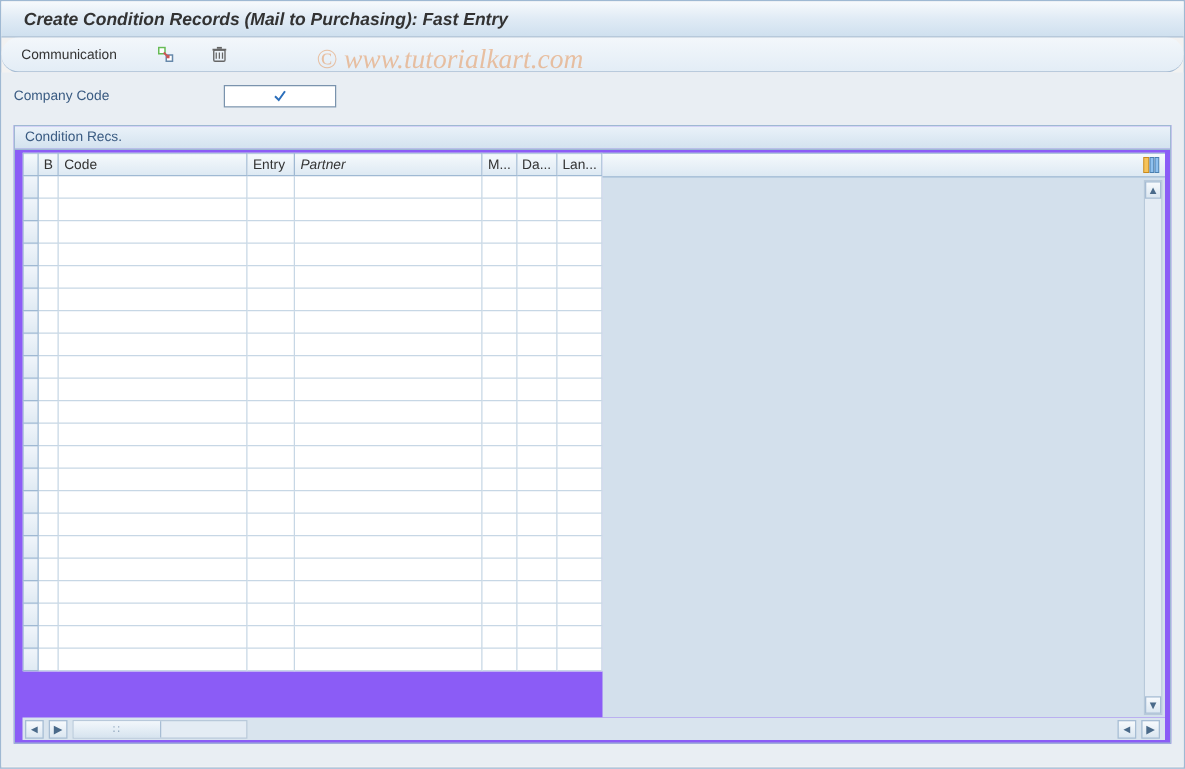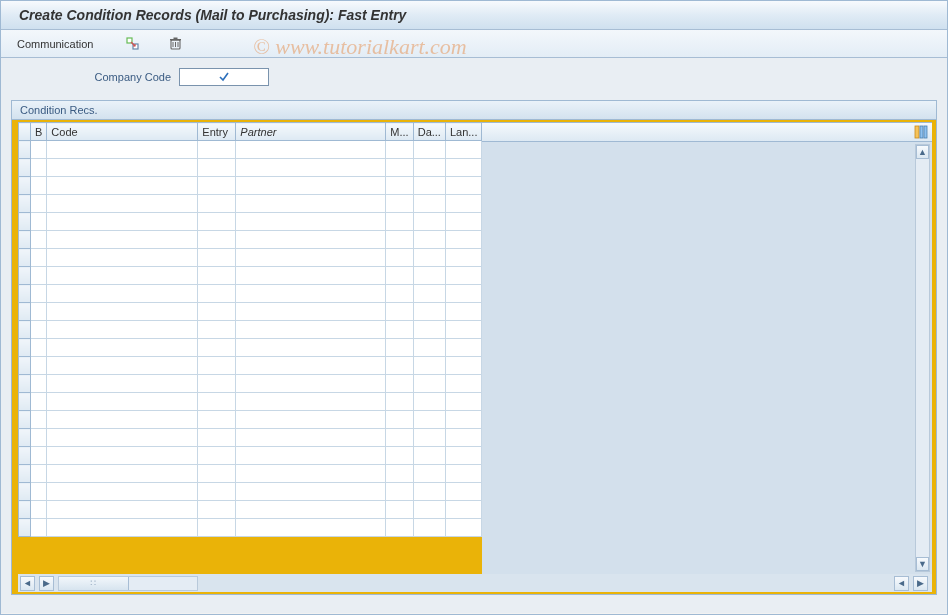--- a/index.html
+++ b/index.html
@@ -14,44 +14,45 @@
   }
   .title-text { font-weight: bold; font-style: italic; font-size: 14px; color: #333; }
 
   
   .toolbar {
     background: linear-gradient(to bottom, #f3f7fb 0%, #e3edf6 100%);
     border-bottom: 1px solid #a7bdd4;
     padding: 4px 10px;
     display: flex; align-items: center; gap: 26px;
     height: 28px;
+    border-radius: 14px;
   }
   .toolbar-btn-text {
     padding: 2px 6px; cursor: pointer;
   }
   .toolbar-icon {
     width: 16px; height: 16px; display: inline-flex; align-items: center; justify-content: center;
     cursor: pointer;
   }
 
   
   .body-area { background: #e9eef3; padding: 10px 10px 10px 10px; height: calc(100% - 58px); }
 
   
-  .field-row { display: flex; align-items: center; gap: 8px; margin-bottom: 14px; text-align: right; }
+  .field-row { display: flex; align-items: center; gap: 8px; margin-bottom: 14px; }
   .field-label { width: 160px; color: #3a5b82; }
   .field-input {
     width: 90px; height: 18px; border: 1px solid #7a93ad; background: #fff;
     display: flex; align-items: center; justify-content: center;
   }
   .field-check { width: 12px; height: 12px; }
 
   
   .groupbox {
-    border: 1px solid #9fb9d3; background: #eab308;
+    border: 1px solid #9fb9d3; background: #8b5cf6;
     height: 495px; display: flex; flex-direction: column;
   }
   .group-header {
     background: linear-gradient(to bottom, #eaf2f9 0%, #d3e2ef 100%);
     border-bottom: 1px solid #9fb9d3;
     padding: 3px 8px; font-size: 11px; color: #3a5b82;
   }
 
   
   .table-wrap { flex: 1; display: flex; flex-direction: column; padding: 2px 4px 2px 6px; }

